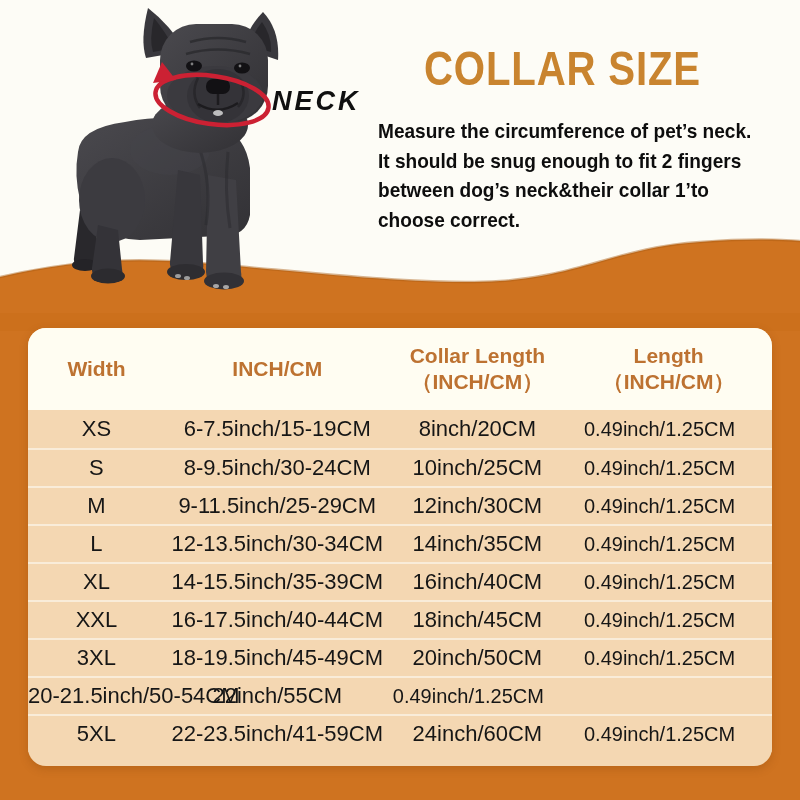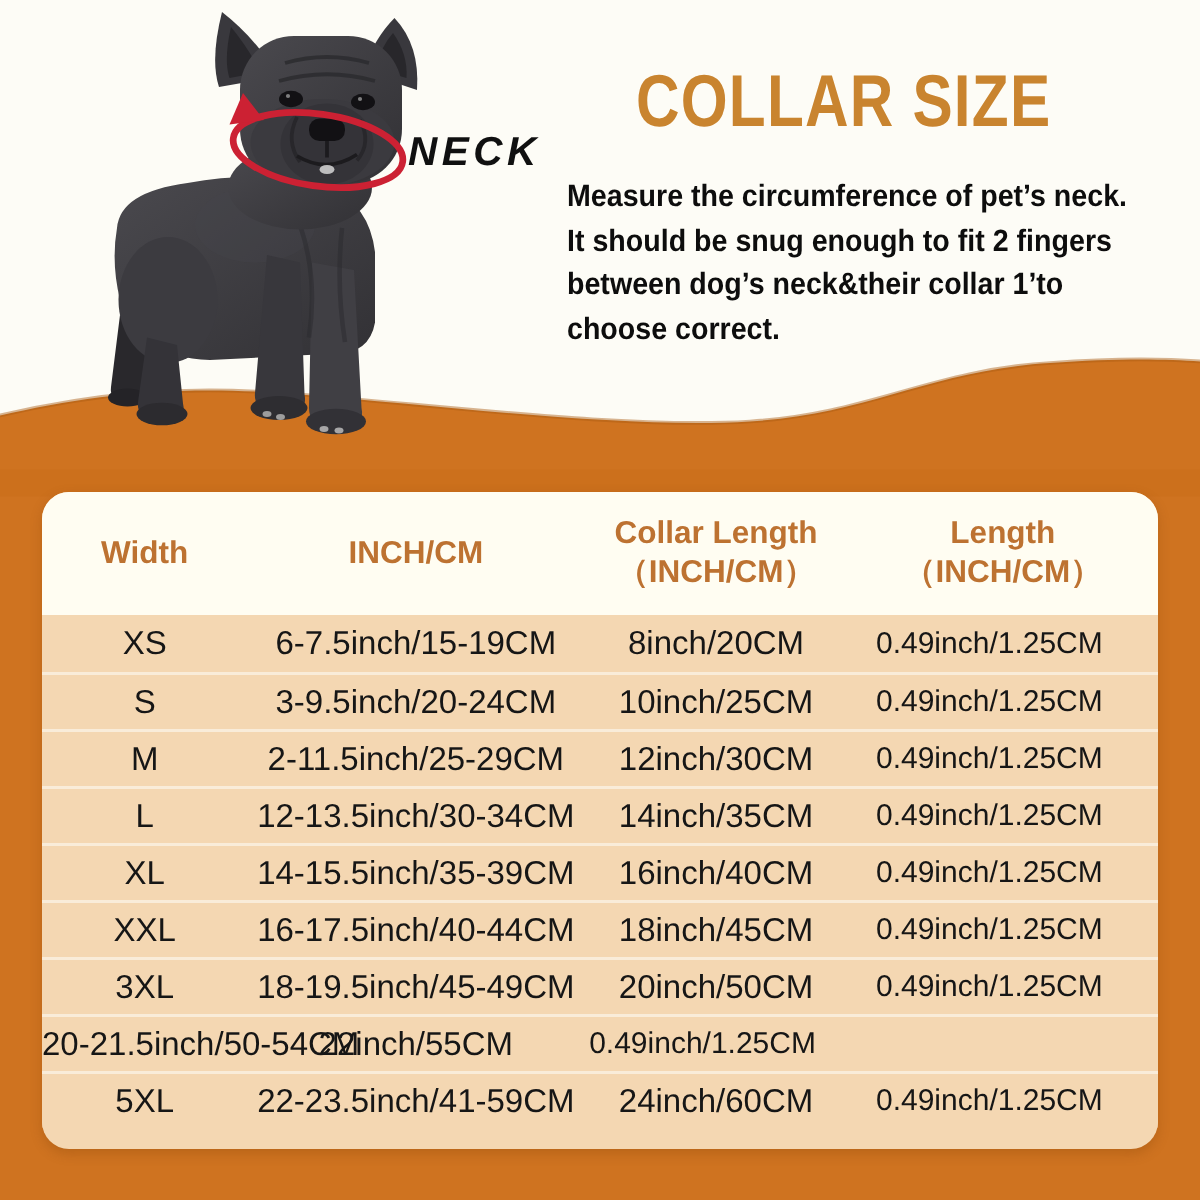--- a/index.html
+++ b/index.html
@@ -185,27 +185,27 @@
     </div>
     <div class="rows">
         <div class="trow">
           <div class="cell c0">XS</div>
           <div class="cell c1">6-7.5inch/15-19CM</div>
           <div class="cell c2">8inch/20CM</div>
           <div class="cell c3">0.49inch/1.25CM</div>
         </div>
         <div class="trow">
           <div class="cell c0">S</div>
-          <div class="cell c1">3-9.5inch/20-24CM</div>
+          <div class="cell c1">8-9.5inch/30-24CM</div>
           <div class="cell c2">10inch/25CM</div>
           <div class="cell c3">0.49inch/1.25CM</div>
         </div>
         <div class="trow">
           <div class="cell c0">M</div>
-          <div class="cell c1">2-11.5inch/25-29CM</div>
+          <div class="cell c1">9-11.5inch/25-29CM</div>
           <div class="cell c2">12inch/30CM</div>
           <div class="cell c3">0.49inch/1.25CM</div>
         </div>
         <div class="trow">
           <div class="cell c0">L</div>
           <div class="cell c1">12-13.5inch/30-34CM</div>
           <div class="cell c2">14inch/35CM</div>
           <div class="cell c3">0.49inch/1.25CM</div>
         </div>
         <div class="trow">

